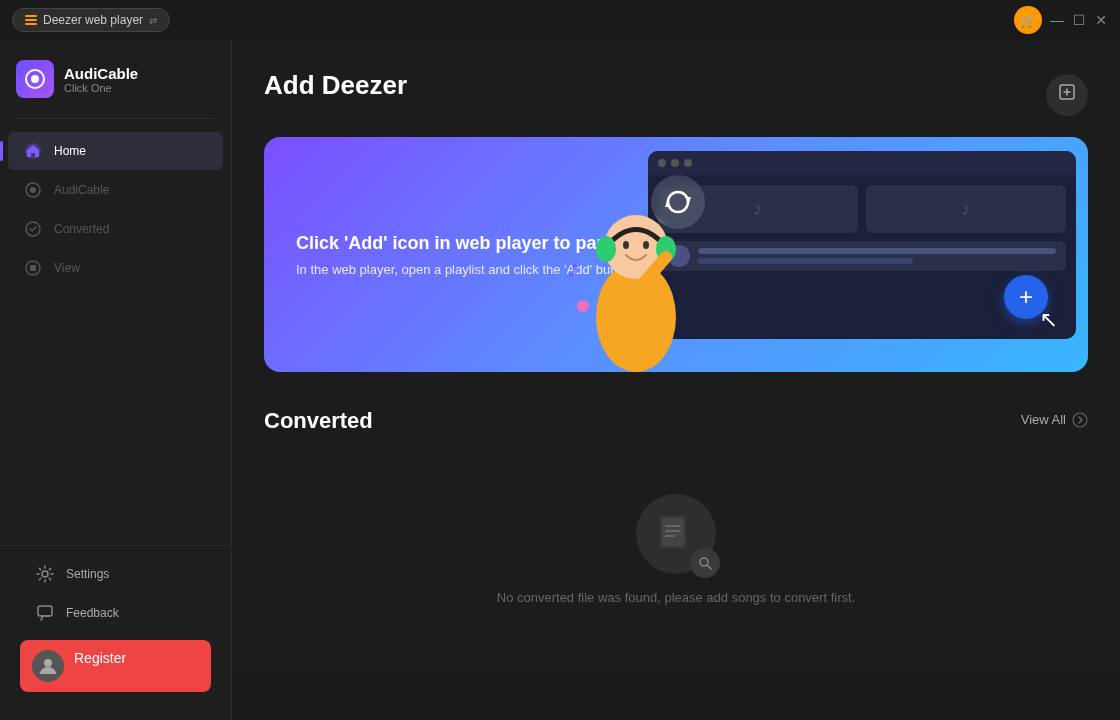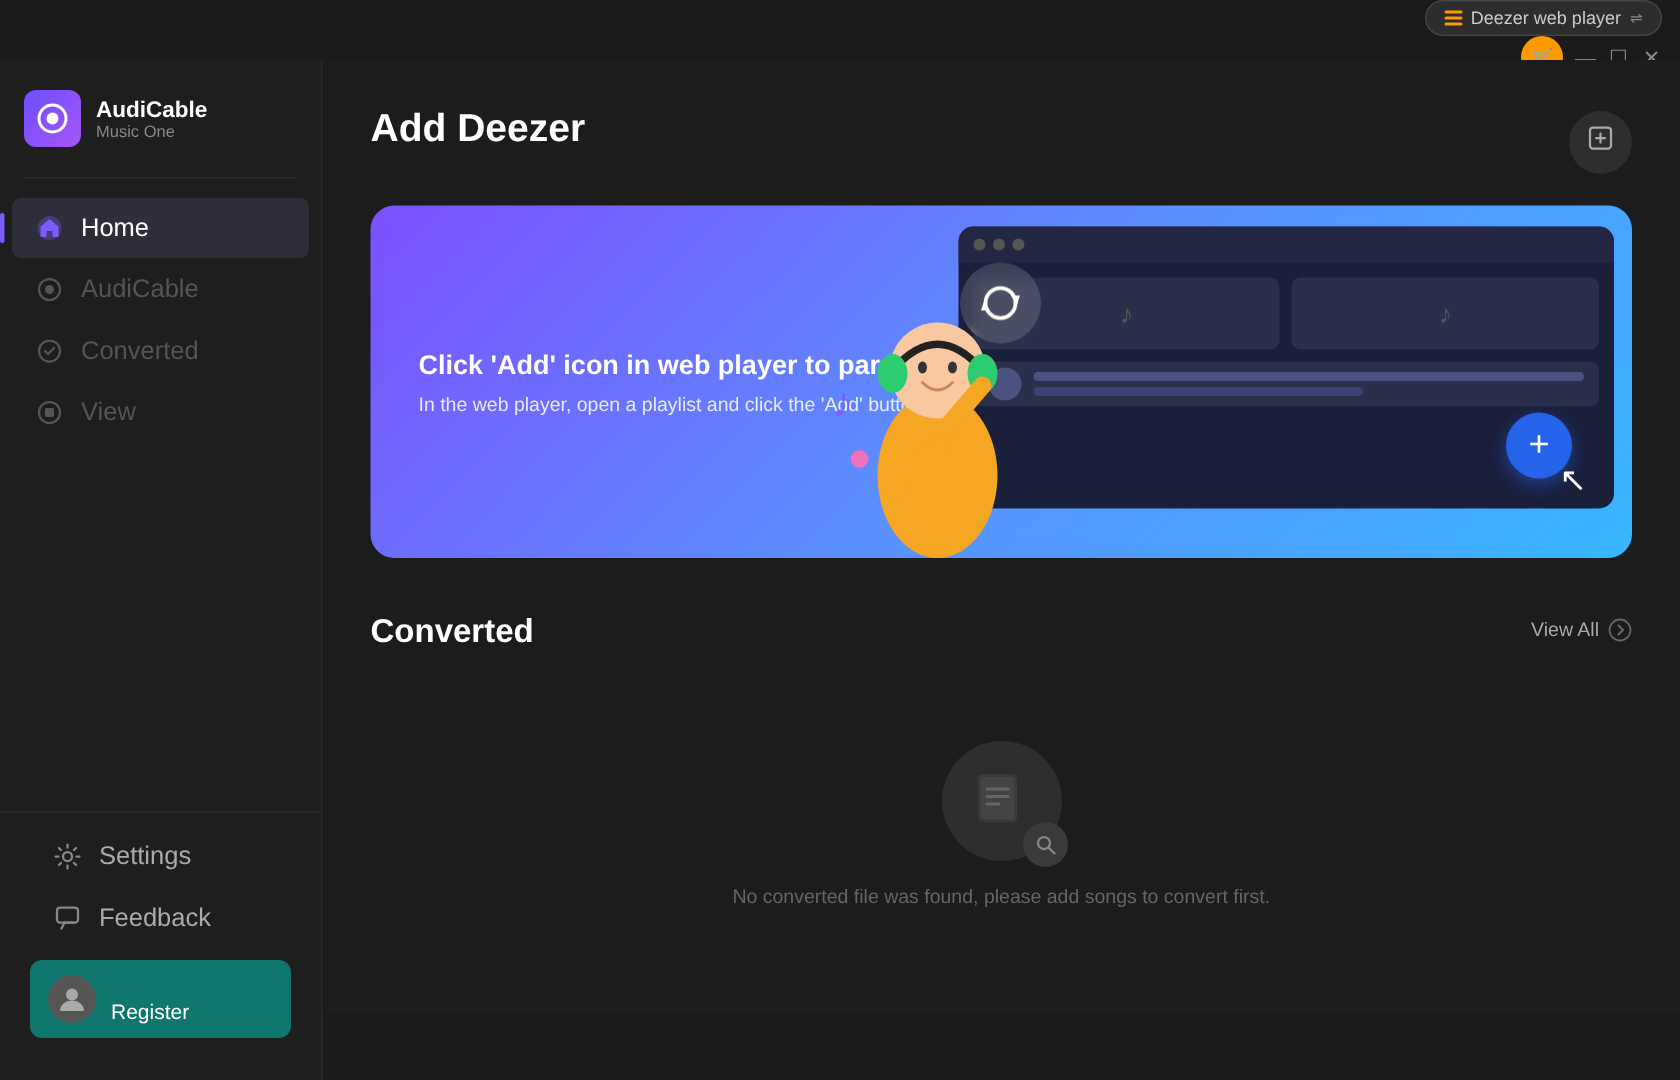--- a/index.html
+++ b/index.html
@@ -12,25 +12,24 @@
       color: #fff;
       display: flex;
       flex-direction: column;
     }
 
     
     .titlebar {
       height: 40px;
       background: #1a1a1a;
       display: flex;
-      align-items: flex-end;
+      align-items: center;
       justify-content: space-between;
       padding: 0 12px;
       flex-shrink: 0;
-      flex-direction: column;
       -webkit-app-region: drag;
     }
     .titlebar-left {
       display: flex;
       align-items: center;
       gap: 8px;
     }
     .web-player-btn {
       background: #2d2d2d;
       border: 1px solid #444;
@@ -92,21 +91,21 @@
 
     
     .app-body {
       display: flex;
       flex: 1;
       overflow: hidden;
     }
 
     
     .sidebar {
-      width: 215px;
+      width: 232px;
       background: #1e1e1e;
       display: flex;
       flex-direction: column;
       padding: 12px 0;
       flex-shrink: 0;
       border-right: 1px solid #2a2a2a;
     }
     .brand {
       display: flex;
       align-items: center;
@@ -144,21 +143,21 @@
     }
     .nav-item {
       display: flex;
       align-items: center;
       gap: 12px;
       padding: 10px 16px;
       cursor: pointer;
       border-radius: 6px;
       margin: 1px 8px;
       color: #aaa;
-      font-size: 17px;
+      font-size: 12px;
       position: relative;
     }
     .nav-item.active {
       background: #2e2e3a;
       color: #fff;
     }
     .nav-item.active::before {
       content: '';
       position: absolute;
       left: -8px;
@@ -184,25 +183,25 @@
     .nav-item.disabled {
       color: #555;
     }
     .sidebar-bottom {
       padding: 8px 12px;
       border-top: 1px solid #2a2a2a;
       margin-top: auto;
     }
     .register-btn {
       display: flex;
-      align-items: flex-end;
+      align-items: flex-start;
       gap: 10px;
       margin: 8px;
       padding: 10px 12px;
-      background: #0f766e;
+      background: #ef4444;
       border-radius: 8px;
       cursor: pointer;
       color: #fff;
       font-size: 14px;
       border: none;
       width: calc(100% - 16px);
     }
     .register-avatar {
       width: 32px;
       height: 32px;
@@ -439,21 +438,21 @@
   <div class="sidebar">
     <div class="brand">
       <div class="brand-logo">
         <svg width="22" height="22" viewBox="0 0 22 22">
           <circle cx="11" cy="11" r="9" fill="none" stroke="#fff" stroke-width="2"></circle>
           <circle cx="11" cy="11" r="4" fill="#fff"></circle>
         </svg>
       </div>
       <div class="brand-text">
         <div class="name">AudiCable</div>
-        <div class="sub">Music One</div>
+        <div class="sub">Click One</div>
       </div>
     </div>
 
     <div class="sidebar-divider"></div>
 
     <nav class="nav-items">
 
       <div class="nav-item active">
         <div class="nav-icon home-icon">
           <svg width="18" height="18" viewBox="0 0 18 18">

